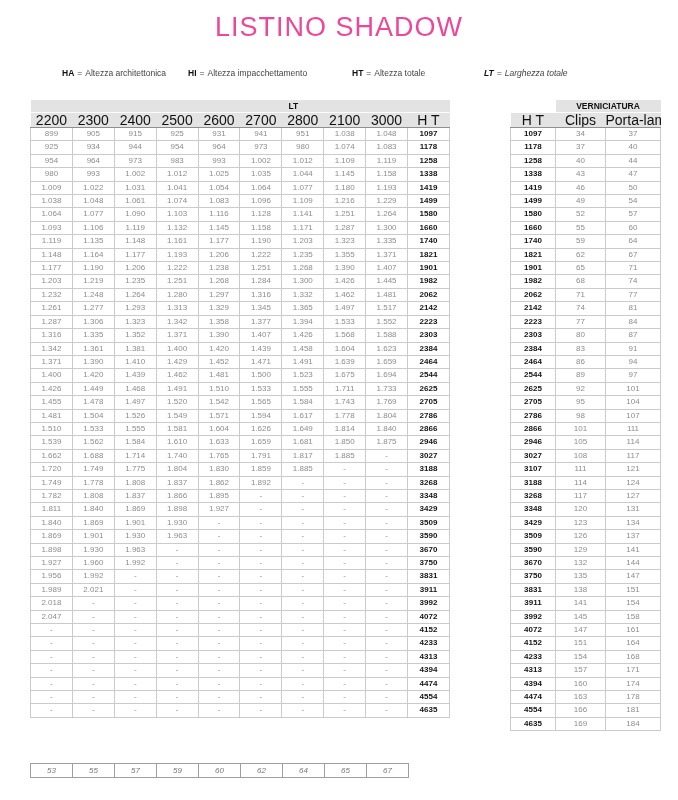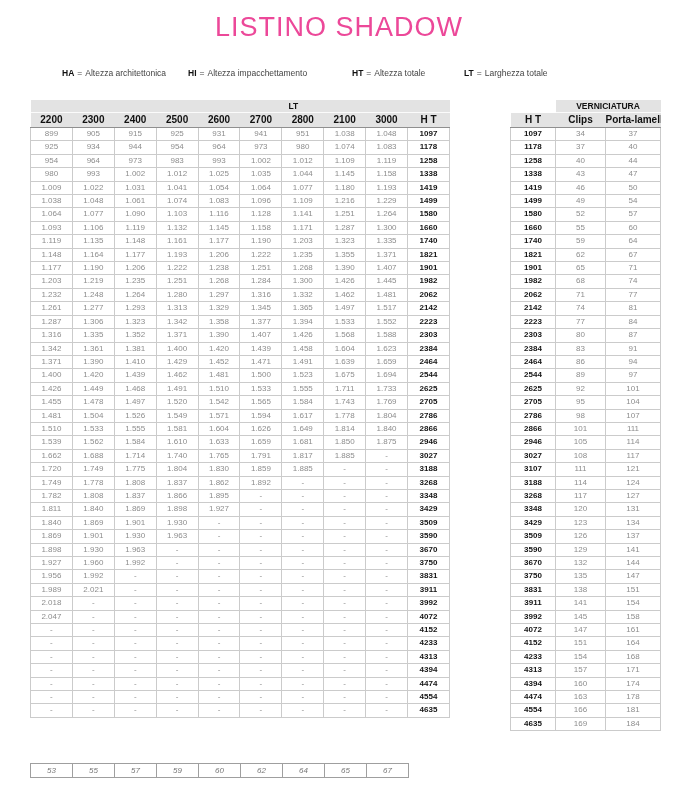--- a/index.html
+++ b/index.html
@@ -12,37 +12,37 @@
     position:absolute;top:12px;left:0;width:100%;text-align:center;
     font-size:27px;font-weight:300;letter-spacing:1px;color:#ec4899;
   }
   .legend{position:absolute;top:68px;left:0;width:678px;height:14px;font-size:8.5px;color:#444;}
   .legend-item{position:absolute;white-space:nowrap;}
   .legend-item b{color:#111;font-weight:bold;padding-left:32px;}
   .legend-item .sep{padding:0 3px;color:#444;}
   .legend-ha{left:30px;}
   .legend-hi{left:156px;}
   .legend-ht{left:320px;}
-  .legend-lt{left:432px;}
+  .legend-lt{left:452px;font-style:italic;}
 
   table{border-collapse:collapse;table-layout:fixed;}
   th,td{padding:0;text-align:center;vertical-align:middle;overflow:hidden;white-space:nowrap;}
 
   .main-table{position:absolute;left:30px;top:100px;width:420px;font-size:8px;}
   .vern-table{position:absolute;left:510px;top:100px;width:150px;font-size:8px;}
 
   th.band{
     background:#e3e3e3;color:#111;font-weight:bold;font-size:8.5px;
     height:12px;line-height:12px;border-bottom:1px solid #fbfbfb;
   }
   th.blank{background:#ffffff;border:none;}
   .lt-band{text-align:left;}
   .lt-label{margin-left:258px;}
   th.colhead{
-    background:#e3e3e3;color:#111;font-weight:bold;font-size:10px;
+    background:#e3e3e3;color:#111;font-weight:normal;font-size:14px;
     height:14px;line-height:14px;border-bottom:1px solid #8f8f8f;margin-top:31px;
   }
   tbody td{
     height:12.4px;line-height:12.4px;border:1px solid #cbcbcb;
     color:#8d8d8d;background:#fff;
   }
   tbody td.ht{color:#141414;font-weight:bold;}
 
   .bottom-strip{position:absolute;left:30px;top:763px;display:flex;}
   .bottom-cell{

